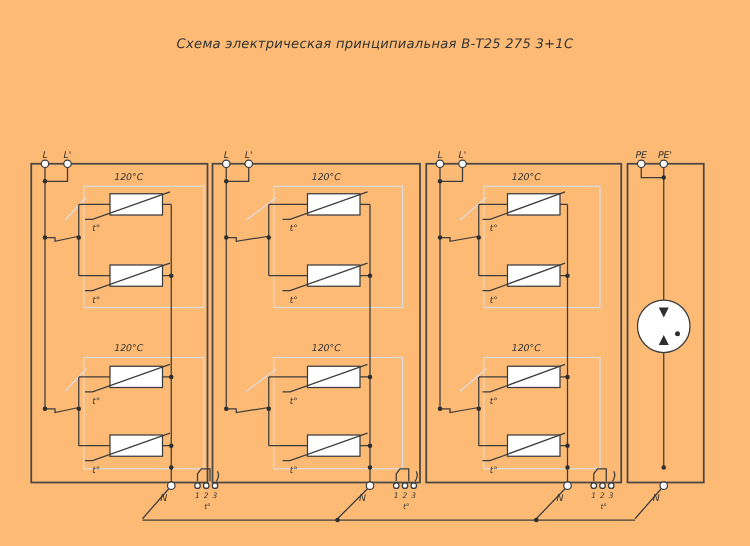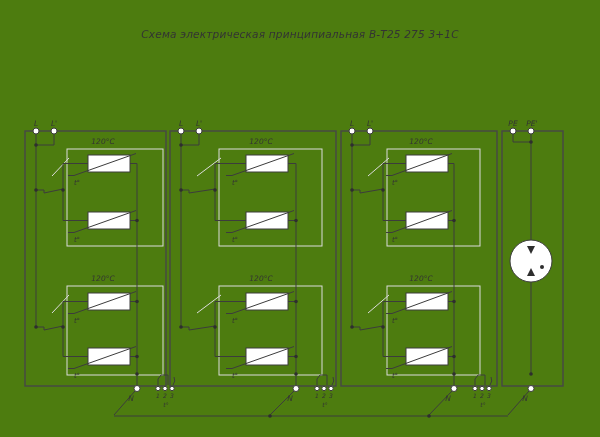--- a/index.html
+++ b/index.html
@@ -1,16 +1,16 @@
 <!DOCTYPE html>
 <html><head>
 <meta charset="utf-8">
 <style>
   html,body{margin:0;padding:0;background:#fff;}
-  #stage{position:relative;width:600px;height:437px;background:#4d7c0f;overflow:hidden;
+  #stage{position:relative;width:600px;height:437px;background:#fdba74;overflow:hidden;
          font-family:"DejaVu Sans",sans-serif;}
   svg{display:block;}
   .wire{fill:none;stroke:#3c3c3c;stroke-width:1;}
   .box{fill:none;stroke:#474747;stroke-width:1.4;}
   .lite{fill:none;stroke:#dcdcdc;stroke-width:1;}
   .dot{fill:#2e2e2e;stroke:none;}
   .term{fill:#fff;stroke:#3c3c3c;stroke-width:1;}
   .comp{fill:#fff;stroke:#3c3c3c;stroke-width:1;}
   .tri{fill:#2e2e2e;stroke:none;}
   text{fill:#333;font-style:italic;}

